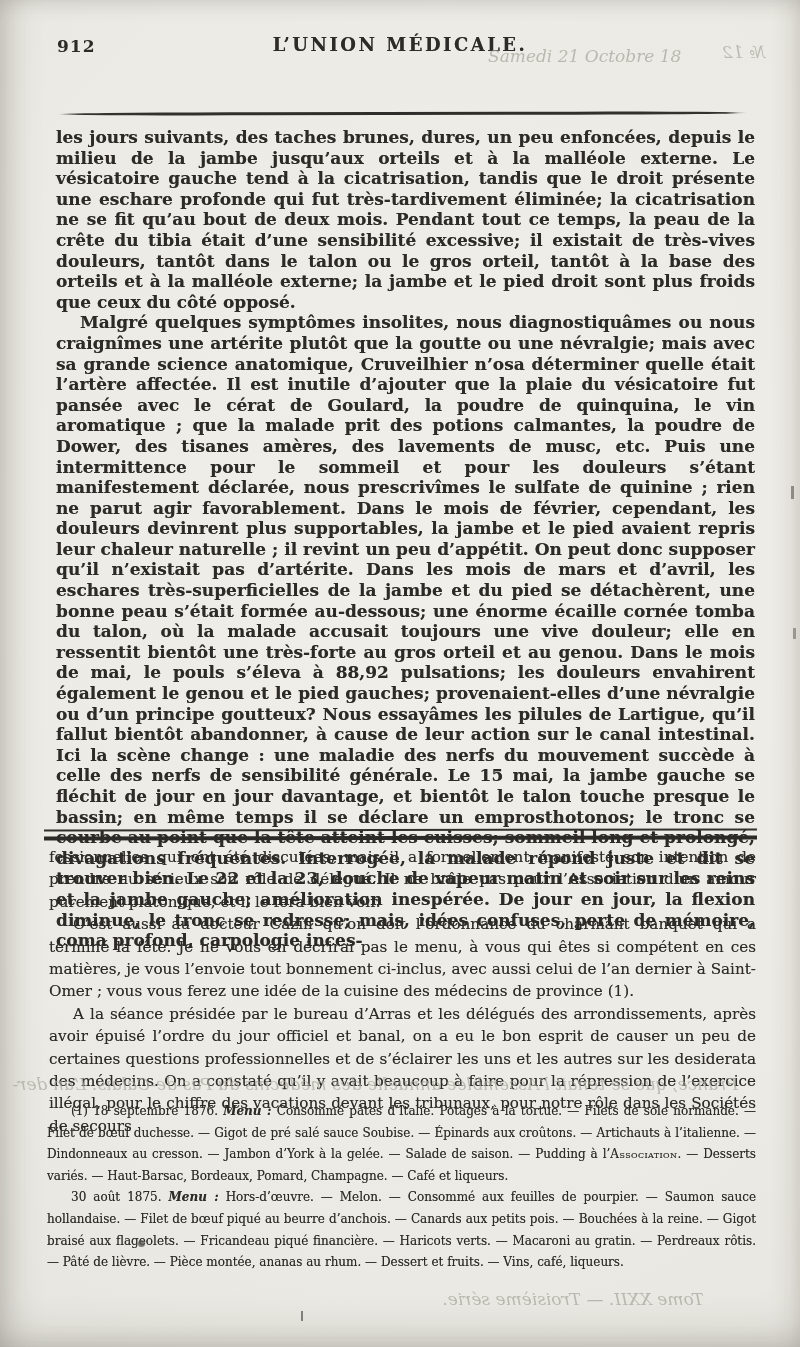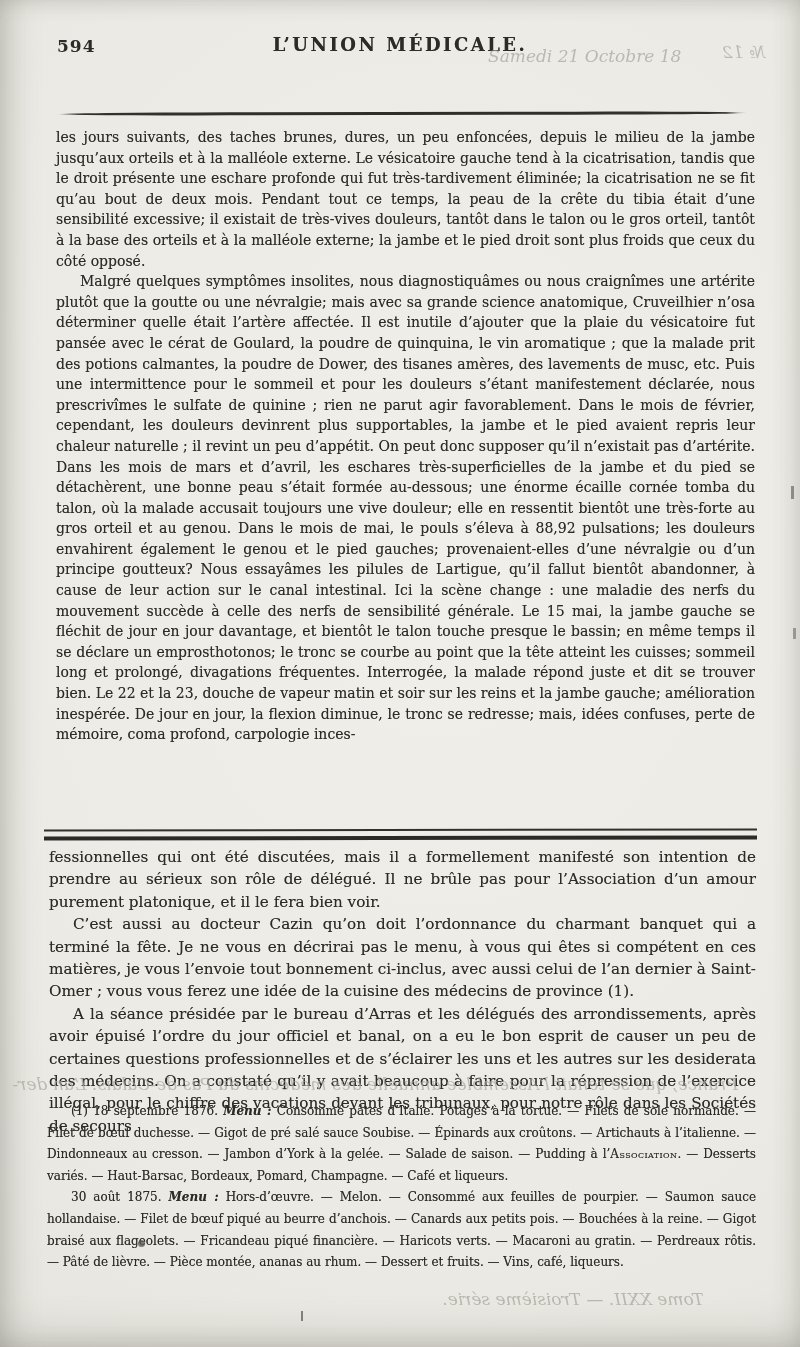--- a/index.html
+++ b/index.html
@@ -56,24 +56,25 @@
     border-radius: 50%/100%;
     transform: rotate(-0.12deg);
   }
 
   
   .article {
     position: absolute;
     left: 56px;
     top: 127px;
     width: 699px;
-    font-size: 14px;
+    font-size: 17px;
     line-height: 20.6px;
     text-align: justify;
     text-shadow: 0 0 0.45px rgba(45,43,39,0.5);
+    font-weight: bold;
   }
   .article p { margin: 0; }
   .indent { text-indent: 24px; }
 
   
   .double-rule {
     position: absolute;
     left: 44px;
     top: 829px;
     width: 713px;
@@ -135,21 +136,21 @@
   .speck-dash-bottom { left: 301px; top: 1311px; width: 2px; height: 10px; opacity: .7; }
   .speck-right-edge  { left: 791px; top: 486px;  width: 3px; height: 13px; opacity: .6; }
   .speck-right-edge2 { left: 793px; top: 628px;  width: 3px; height: 11px; opacity: .5; }
   .speck-ink-blot    { left: 138px; top: 1240px; width: 7px; height: 7px; border-radius: 50%; opacity: .75; }
 </style>
 </head>
 <body>
 
 <div class="page">
 
-  <span class="page-number">594</span>
+  <span class="page-number">912</span>
   <h1 class="journal-title">L’UNION MÉDICALE.</h1>
   <div class="ghost ghost-samedi">Samedi 21 Octobre 18</div>
   <div class="ghost ghost-numero mirrored">№ 12</div>
   <div class="header-rule"></div>
 
   <section class="article">
     <p>les jours suivants, des taches brunes, dures, un peu enfoncées, depuis le milieu de la jambe jusqu’aux orteils et à la malléole externe. Le vésicatoire gauche tend à la cicatrisation, tandis que le droit présente une eschare profonde qui fut très-tardivement éliminée; la cicatrisation ne se fit qu’au bout de deux mois. Pendant tout ce temps, la peau de la crête du tibia était d’une sensibilité excessive; il existait de très-vives douleurs, tantôt dans le talon ou le gros orteil, tantôt à la base des orteils et à la malléole externe; la jambe et le pied droit sont plus froids que ceux du côté opposé.</p>
     <p class="indent">Malgré quelques symptômes insolites, nous diagnostiquâmes ou nous craignîmes une artérite plutôt que la goutte ou une névralgie; mais avec sa grande science anatomique, Cruveilhier n’osa déterminer quelle était l’artère affectée. Il est inutile d’ajouter que la plaie du vésicatoire fut pansée avec le cérat de Goulard, la poudre de quinquina, le vin aromatique ; que la malade prit des potions calmantes, la poudre de Dower, des tisanes amères, des lavements de musc, etc. Puis une intermittence pour le sommeil et pour les douleurs s’étant manifestement déclarée, nous prescrivîmes le sulfate de quinine ; rien ne parut agir favorablement. Dans le mois de février, cependant, les douleurs devinrent plus supportables, la jambe et le pied avaient repris leur chaleur naturelle ; il revint un peu d’appétit. On peut donc supposer qu’il n’existait pas d’artérite. Dans les mois de mars et d’avril, les eschares très-superficielles de la jambe et du pied se détachèrent, une bonne peau s’était formée au-dessous; une énorme écaille cornée tomba du talon, où la malade accusait toujours une vive douleur; elle en ressentit bientôt une très-forte au gros orteil et au genou. Dans le mois de mai, le pouls s’éleva à 88,92 pulsations; les douleurs envahirent également le genou et le pied gauches; provenaient-elles d’une névralgie ou d’un principe goutteux? Nous essayâmes les pilules de Lartigue, qu’il fallut bientôt abandonner, à cause de leur action sur le canal intestinal. Ici la scène change : une maladie des nerfs du mouvement succède à celle des nerfs de sensibilité générale. Le 15 mai, la jambe gauche se fléchit de jour en jour davantage, et bientôt le talon touche presque le bassin; en même temps il se déclare un emprosthotonos; le tronc se courbe au point que la tête atteint les cuisses; sommeil long et prolongé, divagations fréquentes. Interrogée, la malade répond juste et dit se trouver bien. Le 22 et la 23, douche de vapeur matin et soir sur les reins et la jambe gauche; amélioration inespérée. De jour en jour, la flexion diminue, le tronc se redresse; mais, idées confuses, perte de mémoire, coma profond, carpologie inces-</p>
   </section>
 

